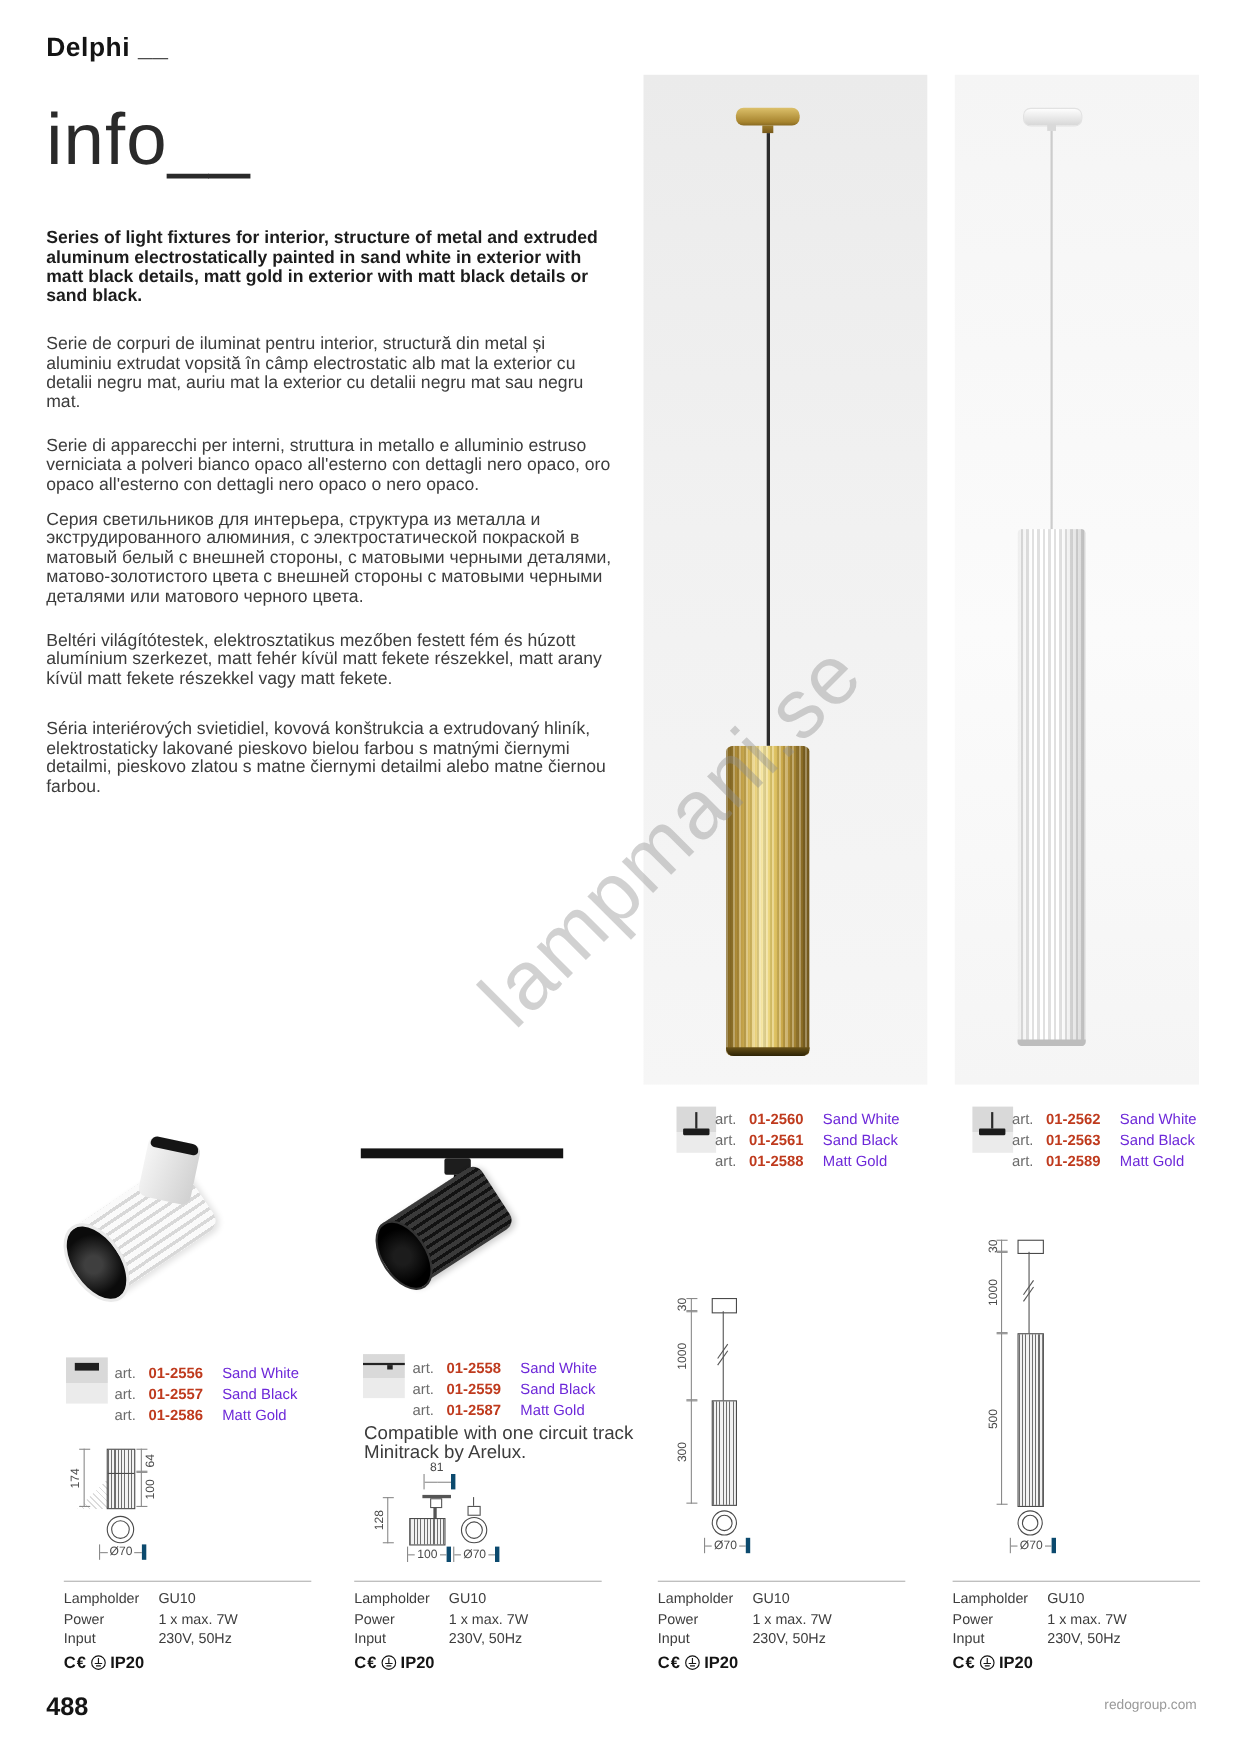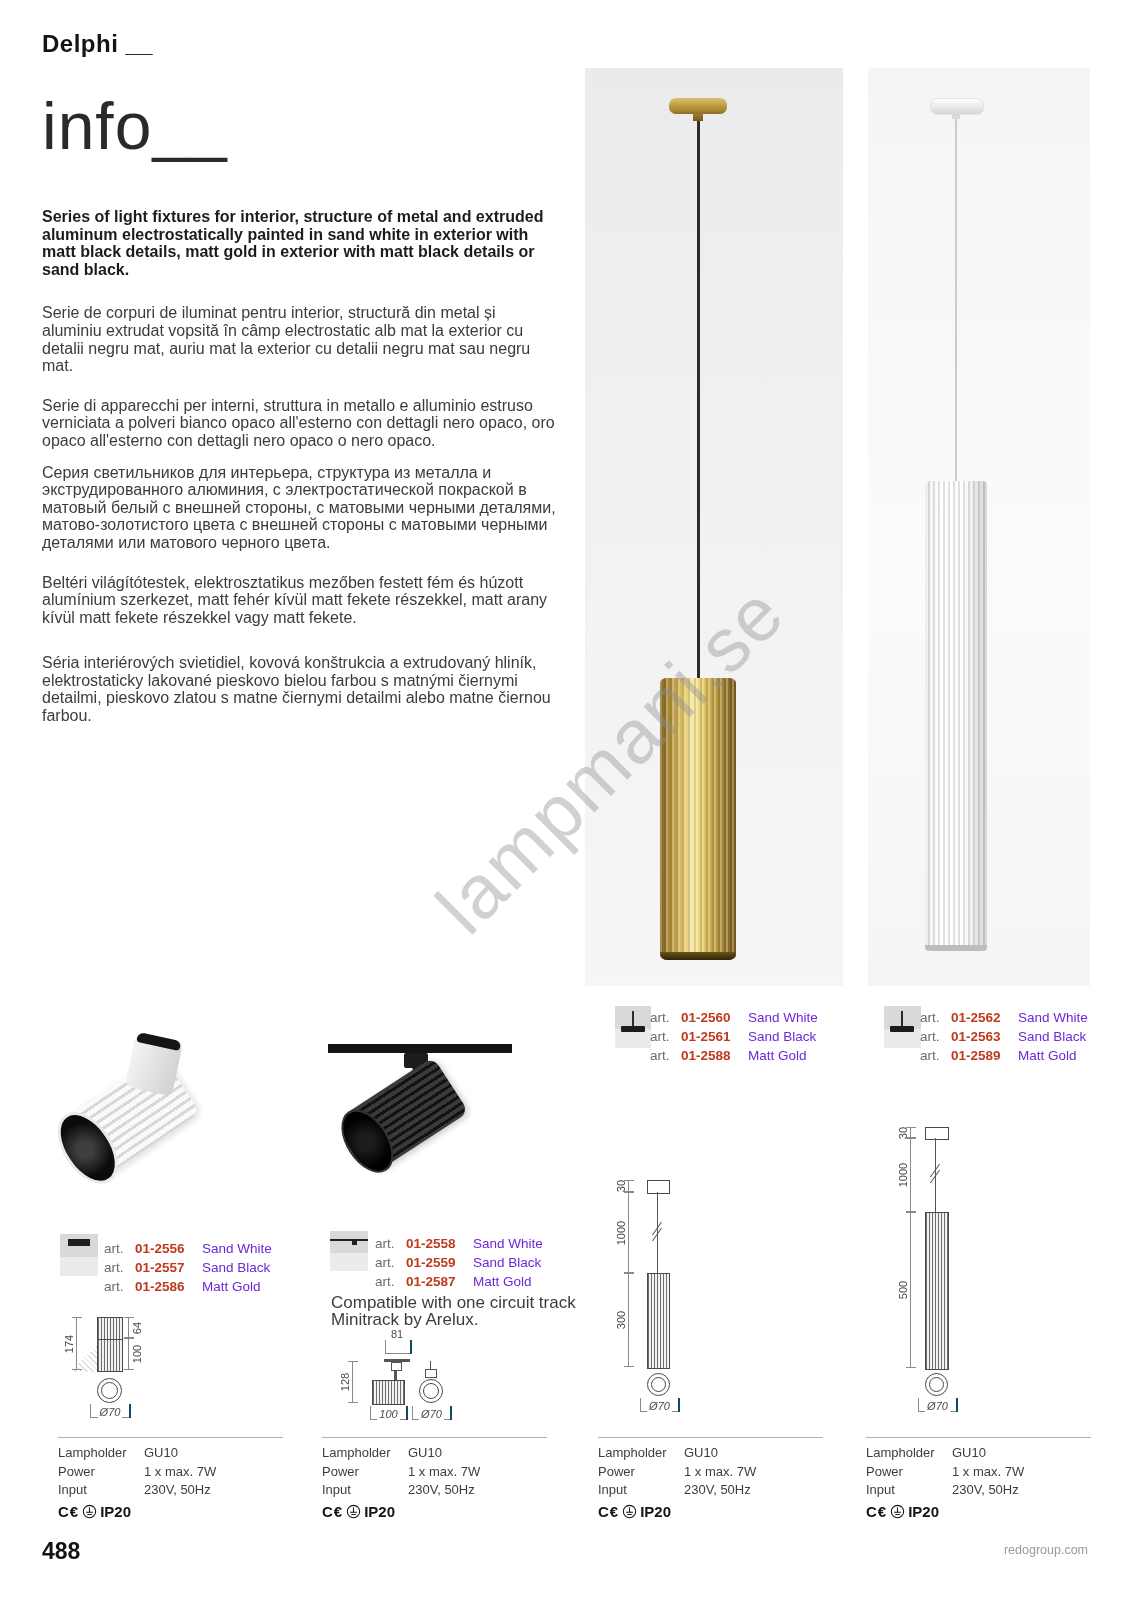--- a/index.html
+++ b/index.html
@@ -77,22 +77,22 @@
   .art-code{color:#bf3a1d;font-weight:700;width:60px;}
   .art-fin{color:#6d28d9;}
   .note{position:absolute;font-size:17px;line-height:17px;color:#3c3c3c;}
 
   .vdim{position:absolute;border-left:1px solid #8a8a8a;}
   .vdim:before,.vdim:after{content:"";position:absolute;left:-5px;width:10px;height:1px;background:#8a8a8a;}
   .vdim:before{top:0;}.vdim:after{bottom:0;}
   .vlab{position:absolute;width:44px;text-align:center;left:-30px;top:50%;margin-top:-7px;height:14px;
      line-height:14px;transform:rotate(-90deg);font-size:11px;color:#4a4a4a;}
   .vdim.right .vlab{left:auto;right:-30px;}
-  .hdim{position:absolute;height:14px;border-left:1px solid #8a8a8a;border-right:2px solid #0c4a6e;
-     display:flex;align-items:flex-end;font-style:italic;}
+  .hdim{position:absolute;height:14px;border-left:1px solid #8a8a8a;border-right:4px solid #0c4a6e;
+     display:flex;align-items:center;}
   .hdim:before,.hdim:after{content:"";flex:1 1 0;height:1px;background:#8a8a8a;min-width:2px;}
   .hlab{font-size:11px;color:#4a4a4a;padding:0 2px;line-height:1;white-space:nowrap;}
   .dlab{position:absolute;font-size:11px;color:#4a4a4a;text-align:center;}
   .dcanopy{position:absolute;border:1px solid #4a4a4a;background:#fff;}
   .dcable{position:absolute;width:1px;background:#555;}
   .dhatch{position:absolute;border:1px solid #4a4a4a;
      background:repeating-linear-gradient(90deg,#6e6e6e 0 1px,#f2f2f2 1px 3px);}
   .dsplit{position:absolute;left:0;right:0;height:1px;background:#4a4a4a;}
   .dcirc{position:absolute;border:1px solid #4a4a4a;border-radius:50%;}
   .dcirc .in{position:absolute;inset:3px;border:1px solid #4a4a4a;border-radius:50%;}

